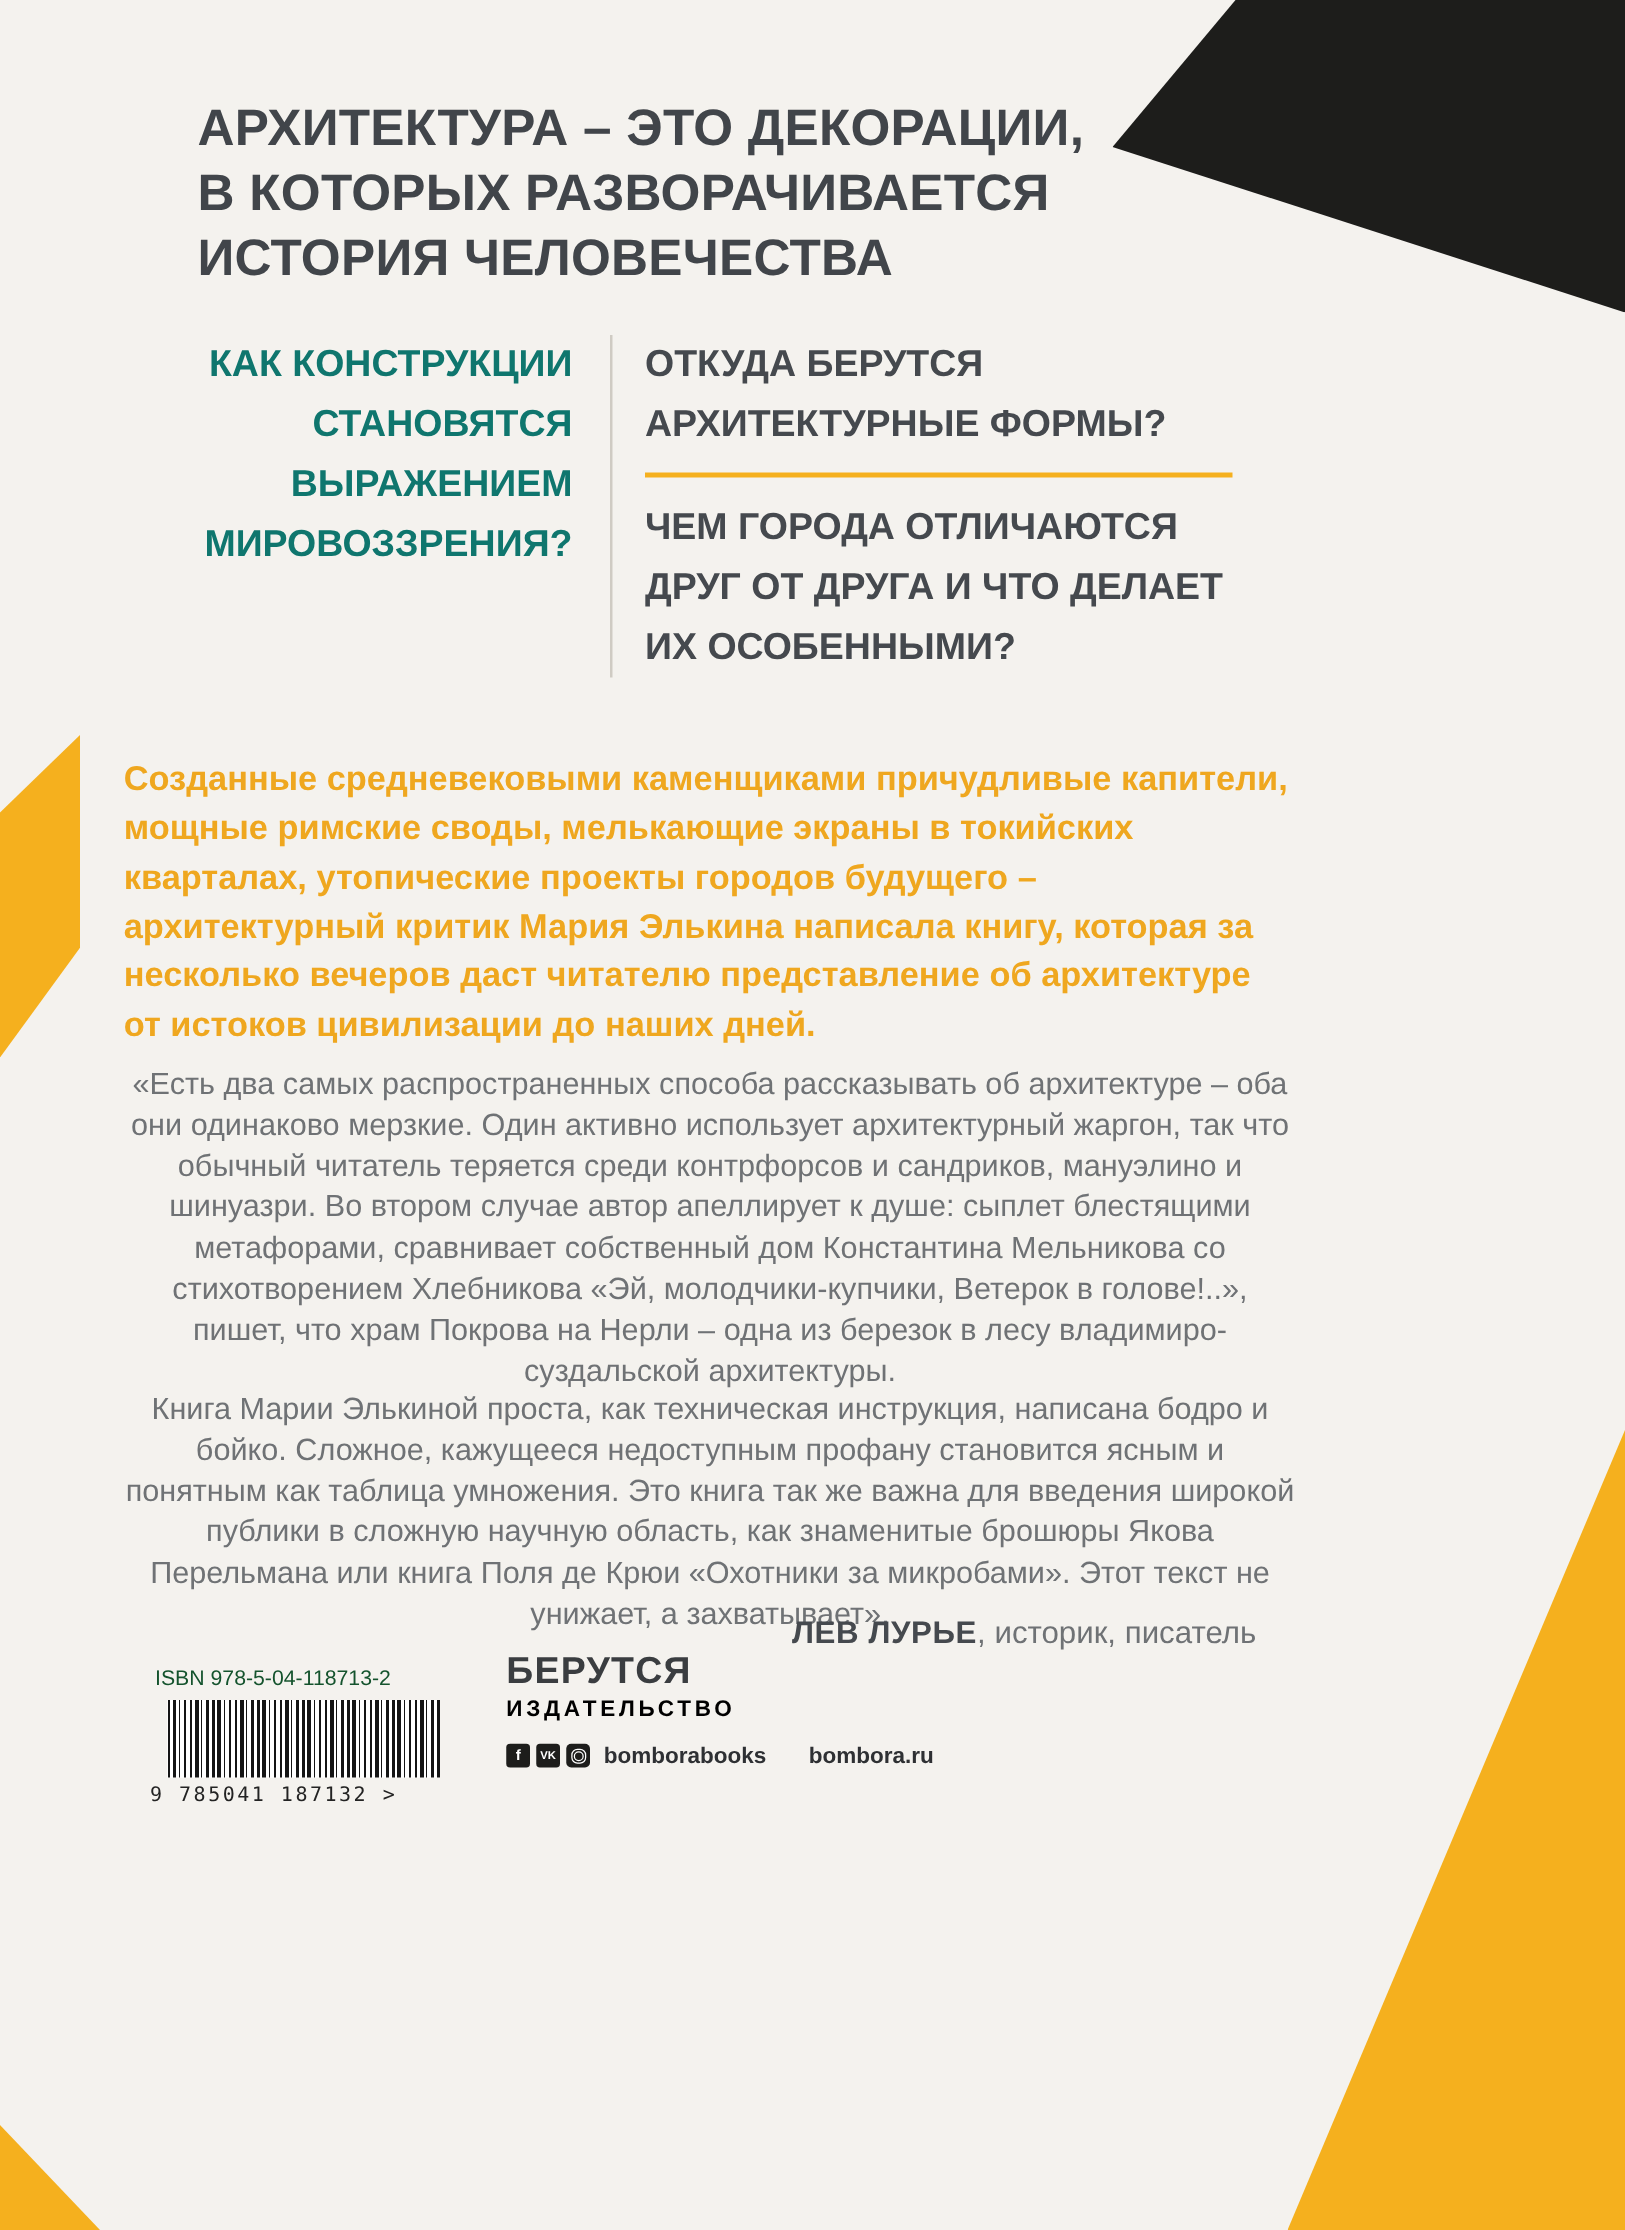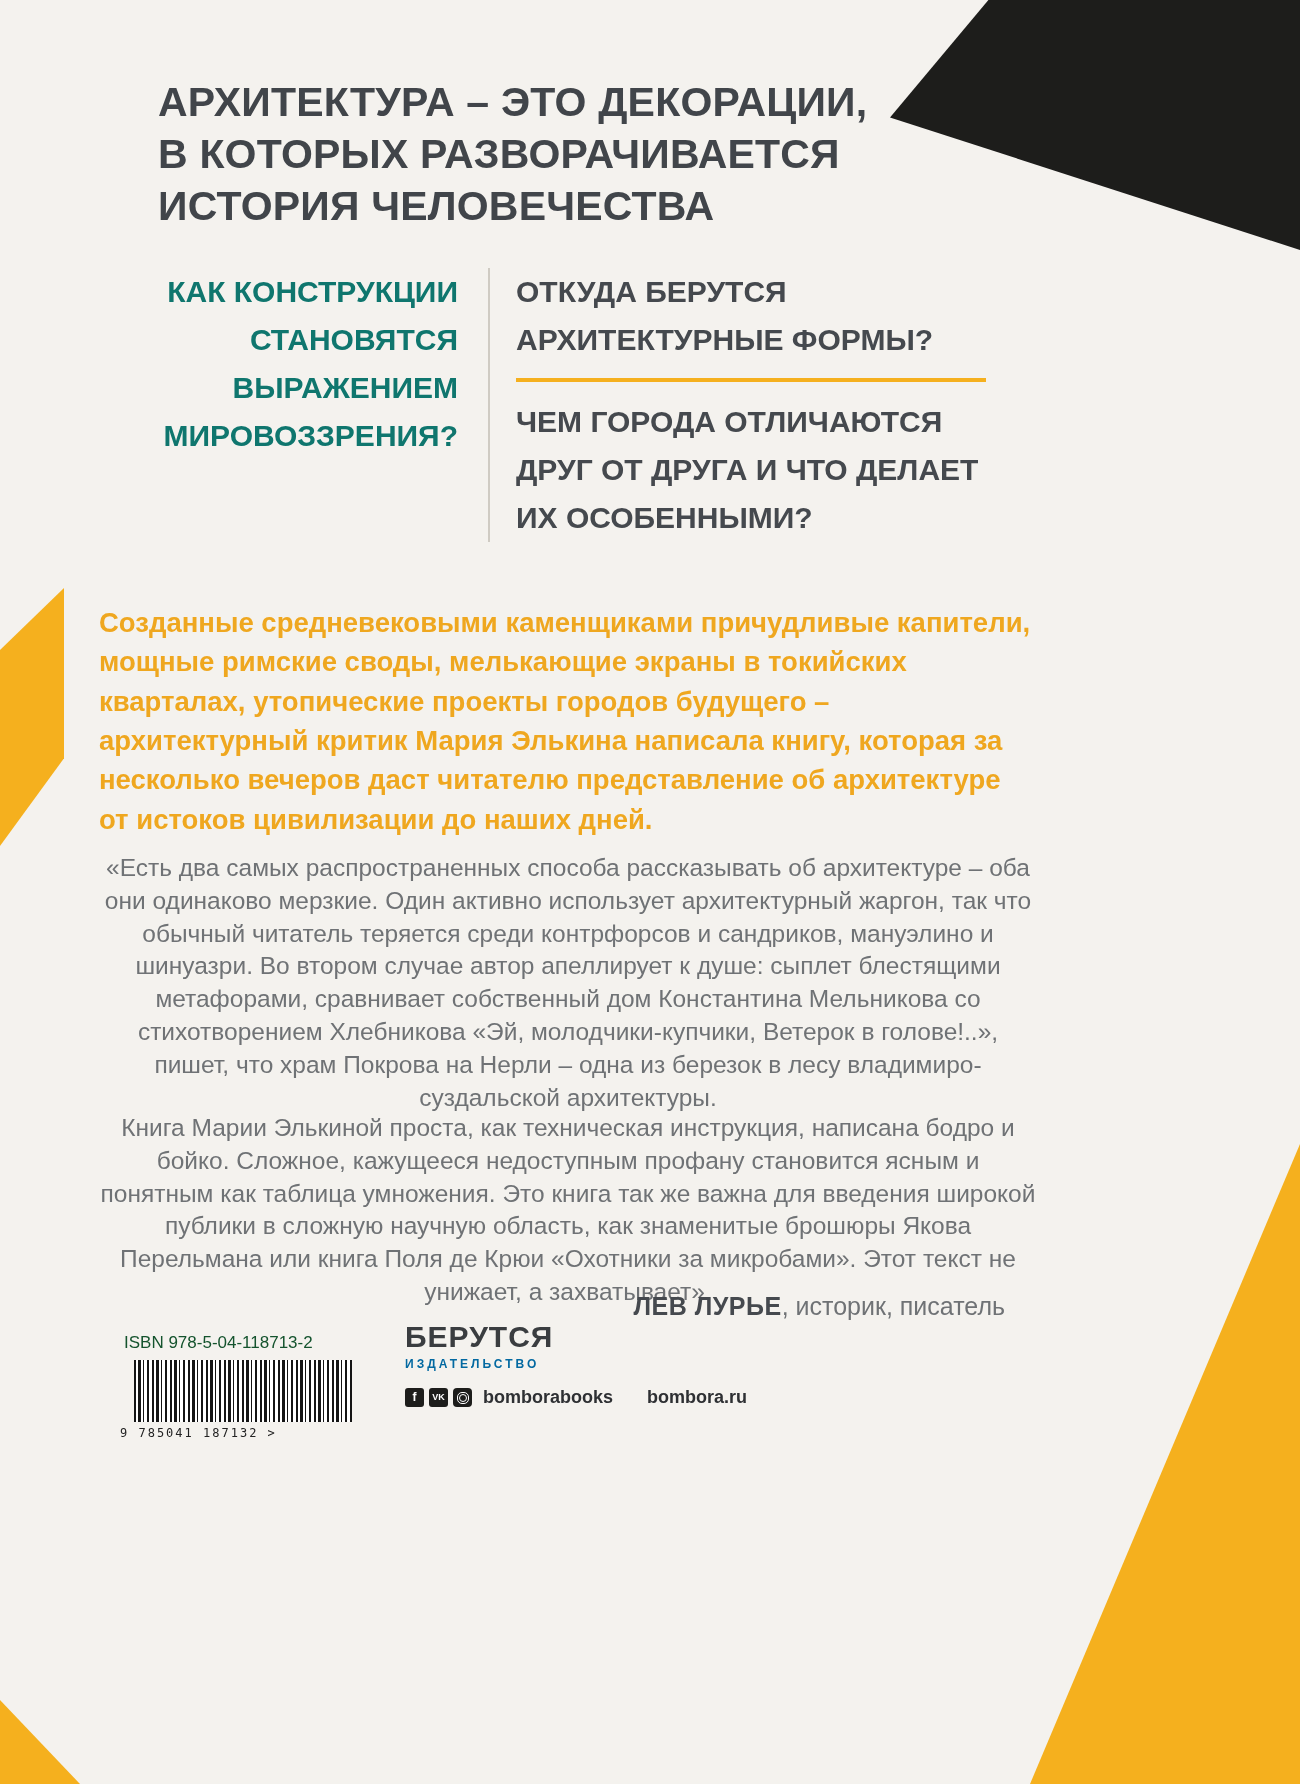--- a/index.html
+++ b/index.html
@@ -85,25 +85,25 @@
     width:218px;height:62px;background-color:#fff;
     background-image:repeating-linear-gradient(90deg,
       #141414 0px,#141414 2px,#fff 2px,#fff 4px,
       #141414 4px,#141414 7px,#fff 7px,#fff 9px,
       #141414 9px,#141414 10px,#fff 10px,#fff 13px,
       #141414 13px,#141414 15px,#fff 15px,#fff 18px);
     margin-left:14px;
   }
   .barcode-digits{
     font-family:"DejaVu Sans Mono",monospace;
-    font-size:12px;letter-spacing:2px;color:#232323;margin-top:4px;
+    font-size:16px;letter-spacing:2px;color:#232323;margin-top:4px;
   }
   .publisher{position:absolute;left:405px;top:1320px;width:560px;}
   .publisher-name{font-size:30px;font-weight:800;letter-spacing:1px;color:#3a3d40;}
-  .publisher-sub{font-size:12px;font-weight:700;letter-spacing:3px;color:#0369a1;margin-top:3px;}
+  .publisher-sub{font-size:18px;font-weight:700;letter-spacing:3px;color:#000000;margin-top:3px;}
   .publisher-desc{
     margin-top:22px;font-size:17px;line-height:1.5;color:#3a3d40;
     white-space:pre-line;
   }
   .social-row{margin-top:16px;display:flex;align-items:center;}
   .sicon{
     position:relative;display:inline-block;width:19px;height:19px;
     background:#1d1d1b;border-radius:3px;margin-right:5px;
     color:#fff;text-align:center;
   }

